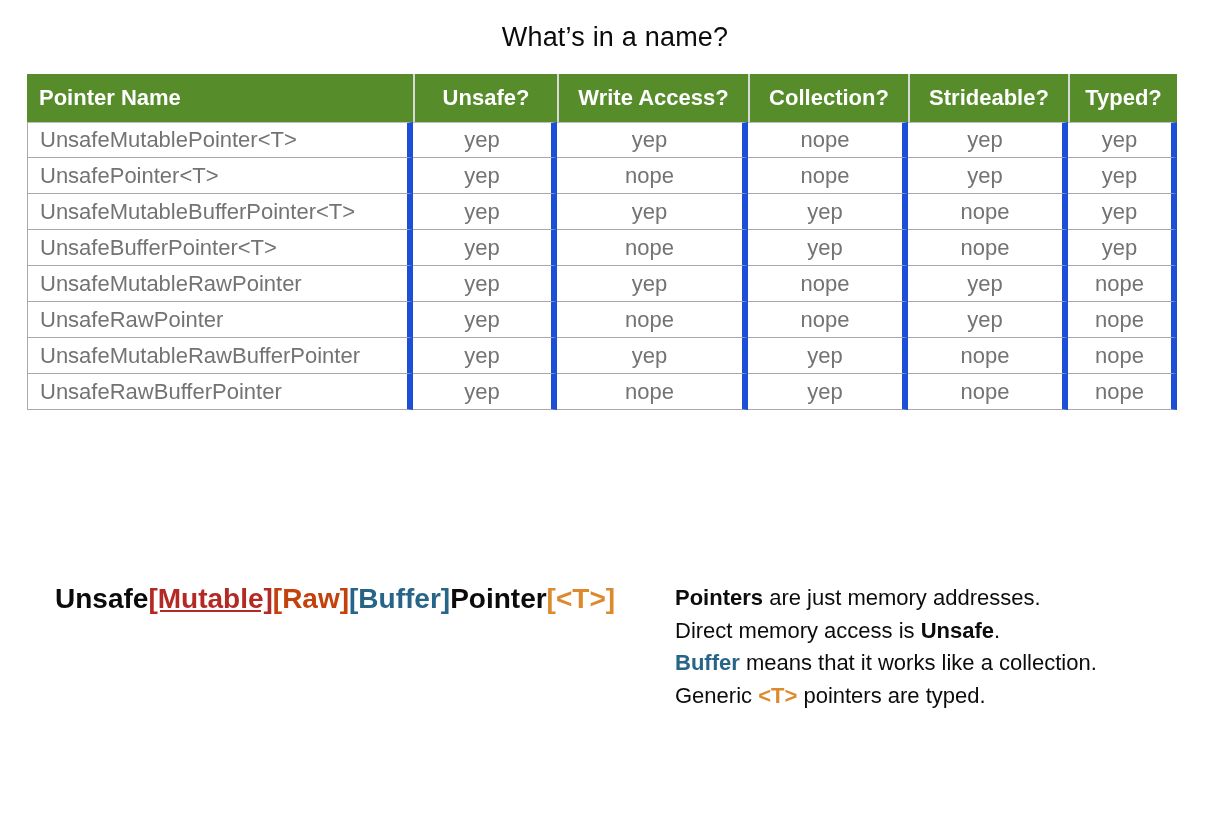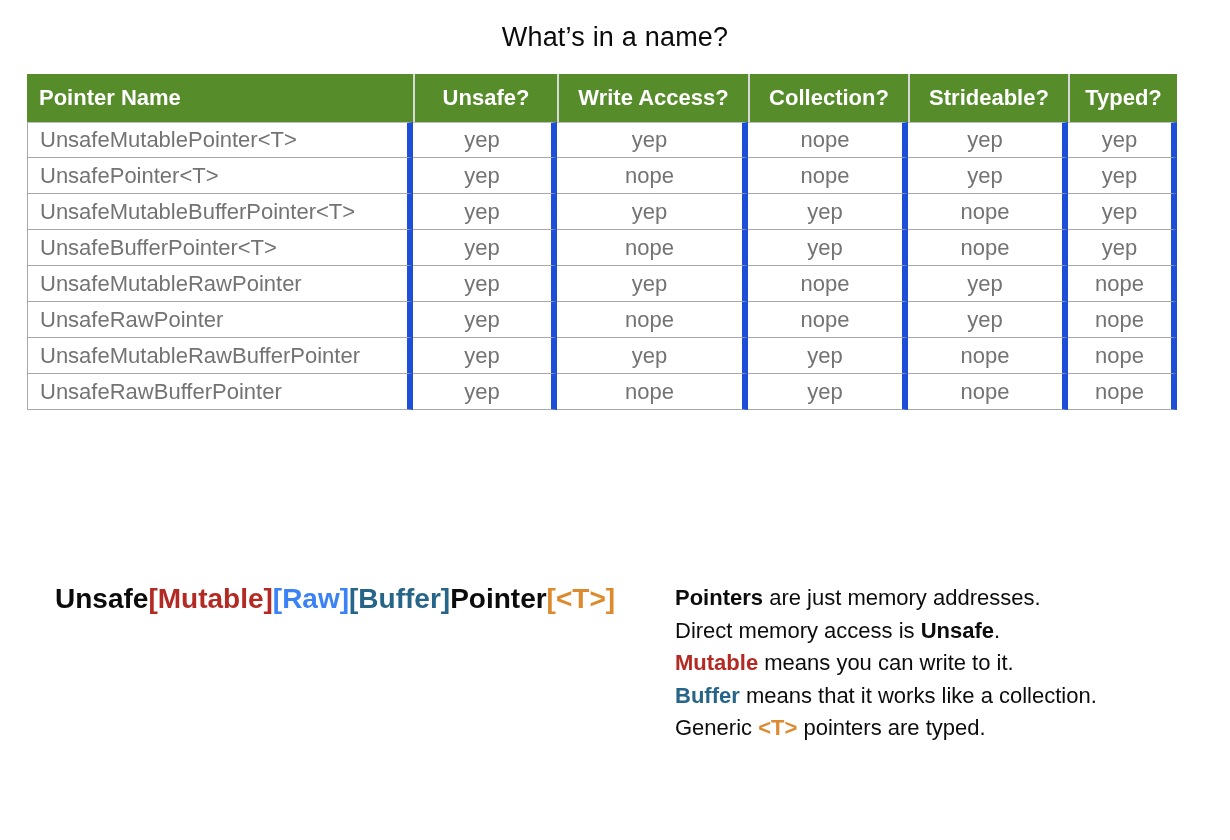--- a/index.html
+++ b/index.html
@@ -164,23 +164,22 @@
           <td class="name-col">UnsafeRawBufferPointer</td>
           <td>yep</td>
           <td>nope</td>
           <td>yep</td>
           <td>nope</td>
           <td>nope</td>
         </tr>
       </tbody>
   </table>
 
-  <div class="formula" id="formula"><span style="color: rgb(11, 11, 11);">Unsafe</span><span style="color: rgb(178, 42, 35);">[Mutable]</span><span style="color: #3b82f6; margin-top: 28px;">[Raw]</span><span style="color: rgb(38, 100, 136);">[Buffer]</span><span style="color: rgb(11, 11, 11);">Pointer</span><span style="color: rgb(221, 138, 46);">[&lt;T&gt;]</span></div>
+  <div class="formula" id="formula"><span style="color: rgb(11, 11, 11);">Unsafe</span><span style="color: rgb(178, 42, 35); text-decoration: underline;">[Mutable]</span><span style="color: #c2410c; margin-top: 28px;">[Raw]</span><span style="color: rgb(38, 100, 136);">[Buffer]</span><span style="color: rgb(11, 11, 11);">Pointer</span><span style="color: rgb(221, 138, 46);">[&lt;T&gt;]</span></div>
 
   <div class="explanation" id="explanation">
       <div class="ex-line"><span style="font-weight: 700;">Pointers</span><span> are just memory addresses.</span></div>
       <div class="ex-line"><span>Direct memory access is </span><span style="font-weight: 700;">Unsafe</span><span>.</span></div>
-      <div class="ex-line"><span style="font-weight: 700; color: rgb(178, 42, 35);">Mutable</span><span> means you can write to it.</span></div>
       <div class="ex-line"><span style="font-weight: 700; color: rgb(38, 100, 136);">Buffer</span><span> means that it works like a collection.</span></div>
       <div class="ex-line"><span>Generic </span><span style="font-weight: 700; color: rgb(221, 138, 46);">&lt;T&gt;</span><span> pointers are typed.</span></div>
     </div>
 
 </div>
 
 </body></html>

